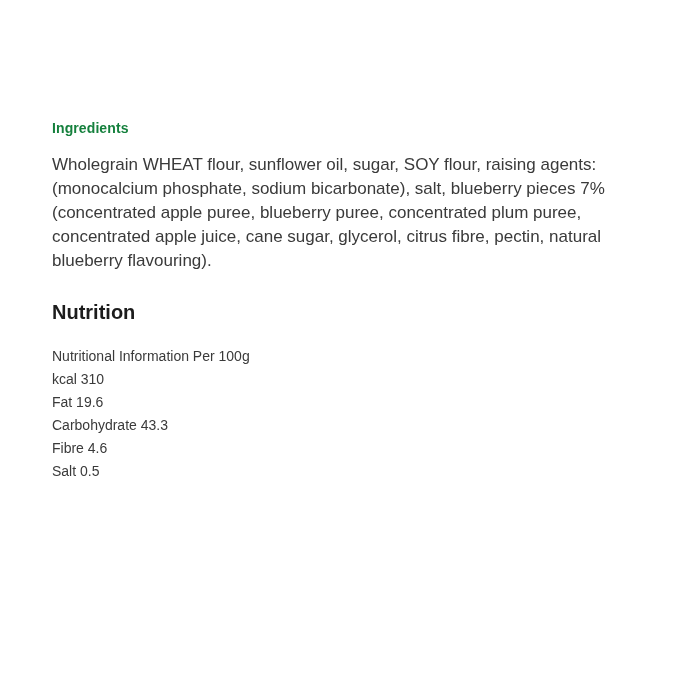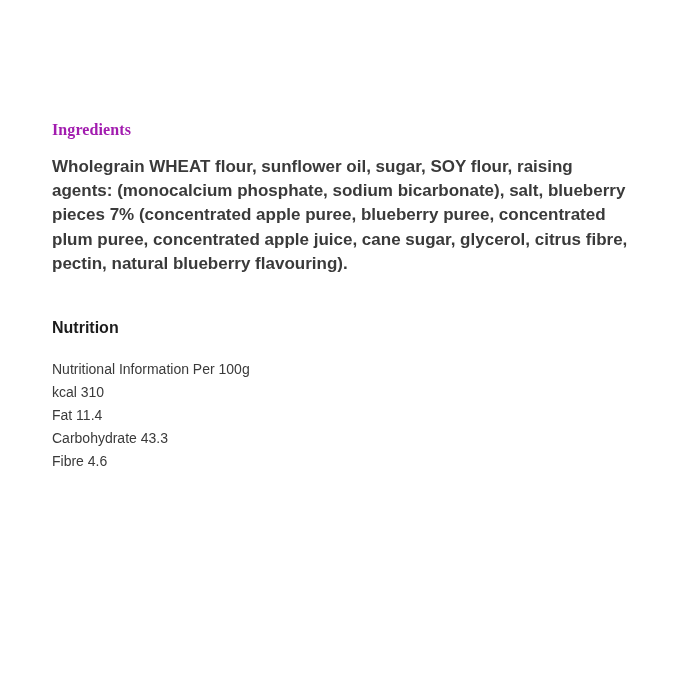--- a/index.html
+++ b/index.html
@@ -15,41 +15,39 @@
     overflow: hidden;
   }
   .page {
     position: relative;
     width: 700px;
     height: 700px;
     box-sizing: border-box;
     padding: 120px 52px 0 52px;
   }
   .section-heading {
-    font-size: 16px;
+    font-size: 14px;
     font-weight: bold;
-    color: #a21caf;
+    color: #15803d;
     letter-spacing: 0.1px;
     margin: 0 0 16px 0;
     line-height: 1.2;
-    font-family: Liberation Serif, serif;
   }
   .body-text {
     font-size: 17px;
     line-height: 1.42;
     color: #3a3a3a;
     margin: 0;
     max-width: 585px;
-    font-weight: bold;
   }
   .nutrition-heading {
-    font-size: 16px;
+    font-size: 20px;
     font-weight: bold;
     color: #1c1c1c;
-    margin: 42px 0 21px 0;
+    margin: 27px 0 21px 0;
     line-height: 1.2;
   }
   .nutrition-list {
     list-style: none;
     margin: 0;
     padding: 0;
   }
   .nutrition-list li {
     font-size: 14px;
     line-height: 23px;
@@ -64,18 +62,19 @@
 
   <h2 class="section-heading">Ingredients</h2>
 
   <p class="body-text">Wholegrain WHEAT flour, sunflower oil, sugar, SOY flour, raising agents: (monocalcium phosphate, sodium bicarbonate), salt, blueberry pieces 7% (concentrated apple puree, blueberry puree, concentrated plum puree, concentrated apple juice, cane sugar, glycerol, citrus fibre, pectin, natural blueberry flavouring).</p>
 
   <h2 class="nutrition-heading">Nutrition</h2>
 
   <ul class="nutrition-list">
     <li>Nutritional Information Per 100g</li>
     <li>kcal 310</li>
-    <li>Fat 11.4</li>
+    <li>Fat 19.6</li>
     <li>Carbohydrate 43.3</li>
     <li>Fibre 4.6</li>
+    <li>Salt 0.5</li>
   </ul>
 
 </div>
 
 </body></html>

